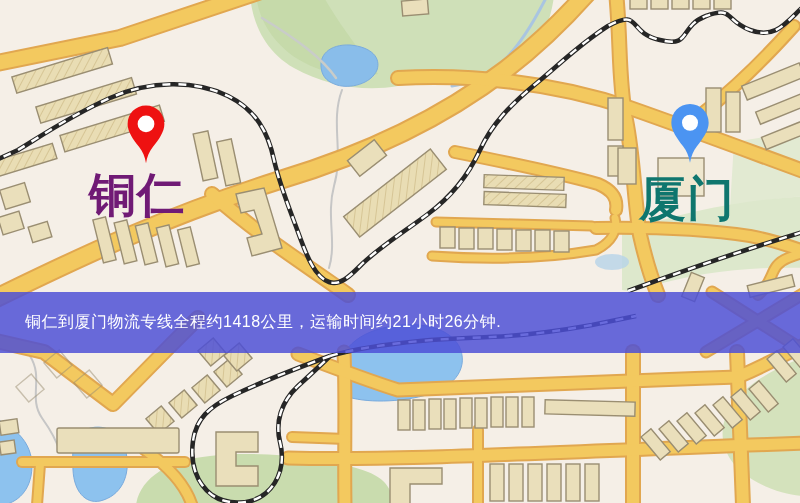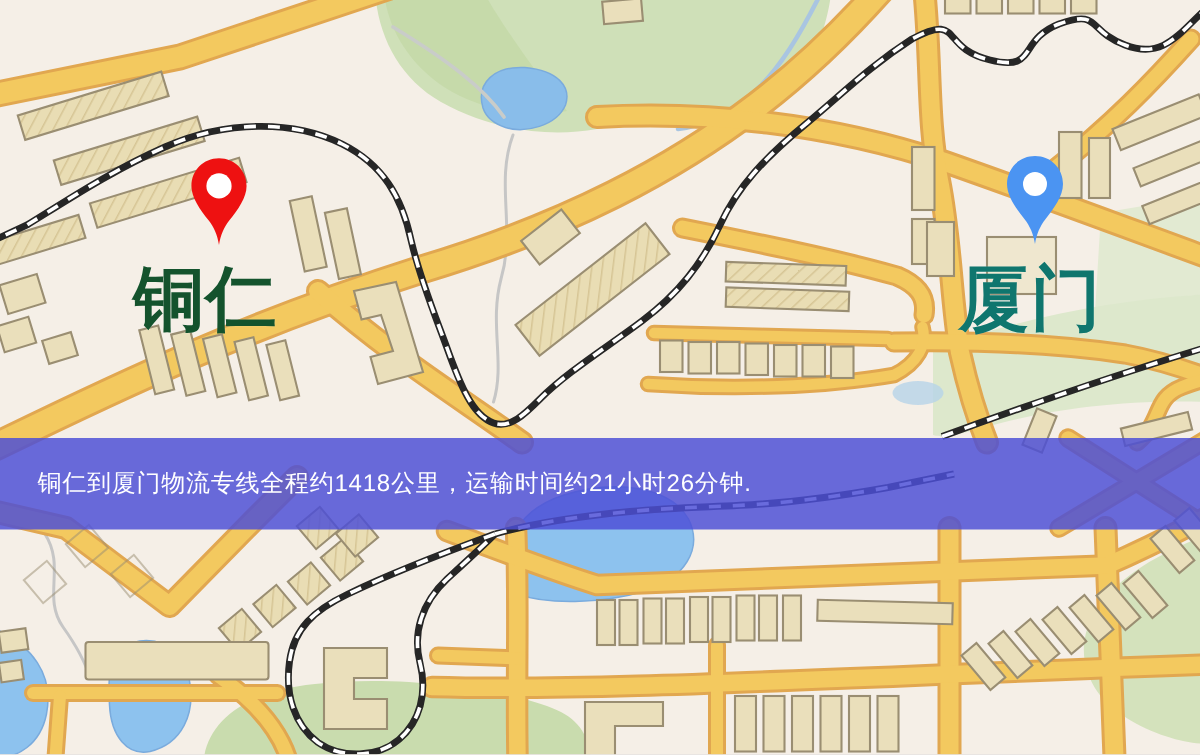--- a/index.html
+++ b/index.html
@@ -10,21 +10,21 @@
   }
   .map-bg{position:absolute;left:0;top:0;width:800px;height:503px;filter:blur(0.45px);}
   .marker{position:absolute;}
   .pin{position:absolute;}
   .pin-label{
     position:absolute;width:140px;text-align:center;
     font-size:47px;font-weight:700;line-height:1.05;letter-spacing:1px;
     text-shadow:0 0 1px rgba(255,255,255,0.35);
     user-select:none;white-space:nowrap;
   }
-  .pin-label.origin{color:#14532d;}
+  .pin-label.origin{color:#701a75;font-family:Liberation Mono, monospace;}
   .pin-label.destination{color:#0f766e;}
   .banner{
     position:absolute;left:0;top:292px;width:800px;height:61px;
     background:rgba(76,79,214,0.84);
     display:flex;align-items:center;box-sizing:border-box;padding-left:25px;
     color:#ffffff;font-size:16px;letter-spacing:0.5px;white-space:nowrap;
   }
 </style>
 </head>
 <body>

